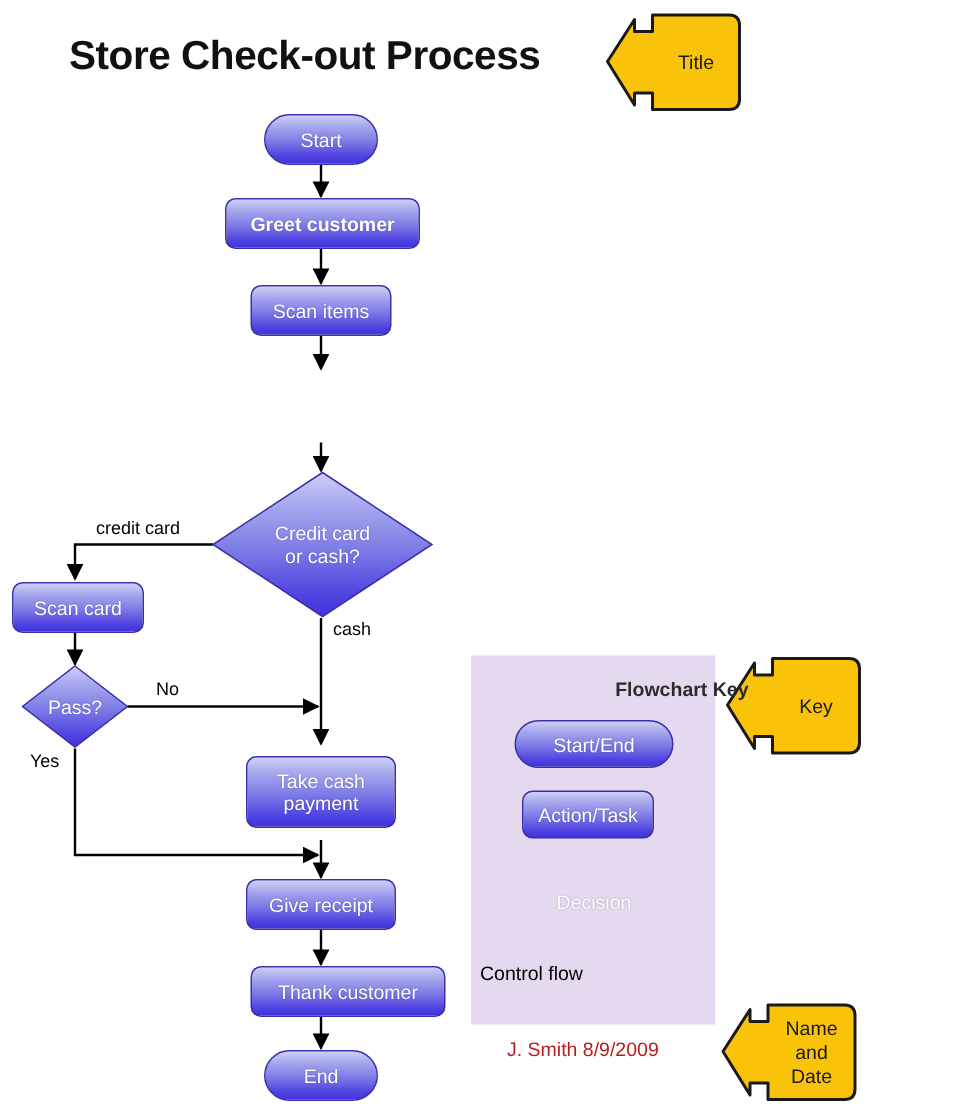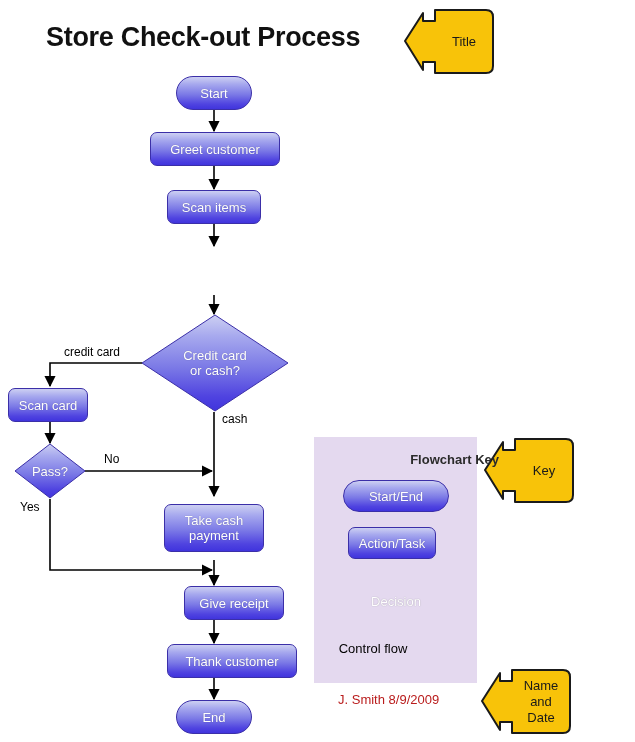--- a/index.html
+++ b/index.html
@@ -84,24 +84,24 @@
     top: 452px;
     width: 153px;
     text-align: right;
     font-size: 13px;
     font-weight: bold;
     color: #2b2b2b;
     margin-left: 32px;
   }
   .key-flow-label {
     position: absolute;
-    left: 308px;
+    left: 320px;
     top: 641px;
     width: 130px;
-    text-align: center;
+    text-align: left;
     font-size: 13px;
     color: #000000;
   }
   .signature {
     position: absolute;
     left: 338px;
     top: 692px;
     font-size: 13px;
     color: #b91c1c;
     white-space: nowrap;
@@ -166,36 +166,36 @@
                L 515 502 L 515 491 L 503 491 L 503 499 L 485 470 L 503 442 L 503 450 L 515 450 Z"></path>
       <path d="M 512 670 L 563 670 Q 570 670 570 677 L 570 726 Q 570 733 563 733
                L 512 733 L 512 722 L 500 722 L 500 730 L 482 701 L 500 673 L 500 681 L 512 681 Z"></path>
     </g>
   </svg>
 
   <div class="title-text">Store Check-out Process</div>
 
   <div class="node terminator" style="left:176px; top:76px; width:76px; height:34px;">Start</div>
 
-  <div class="node process" style="left:150px; top:132px; width:130px; height:34px;">Greet customer</div>
+  <div class="node process" style="left:150px; top:132px; width:130px; height:34px;font-weight:bold;">Greet customer</div>
 
   <div class="node process" style="left:167px; top:190px; width:94px; height:34px;">Scan items</div>
 
 
   <div class="diamond-label" style="left:155px; top:339px; width:120px; height:48px; white-space:pre-line;">Credit card
 or cash?</div>
 
-  <div class="node process" style="left:8px; top:388px; width:80px; height:34px;">Scan card</div>
+  <div class="node process" style="left:8px; top:388px; width:88px; height:34px;">Scan card</div>
 
   <div class="diamond-label" style="left:14px; top:460px; width:72px; height:22px;">Pass?</div>
 
   <div class="node process" style="left:164px; top:504px; width:100px; height:48px; white-space:pre-line;">Take cash
 payment</div>
 
-  <div class="node process" style="left:164px; top:586px; width:100px; height:34px;margin-left:20px;">Give receipt</div>
+  <div class="node process" style="left:164px; top:586px; width:100px; height:34px;">Give receipt</div>
 
   <div class="node process" style="left:150px; top:644px; width:130px; height:34px;margin-left:17px;">Thank customer</div>
 
   <div class="node terminator" style="left:176px; top:700px; width:76px; height:34px;">End</div>
 
   <div class="edge-label" style="left:64px; top:345px;">credit card</div>
   <div class="edge-label" style="left:222px; top:412px;">cash</div>
   <div class="edge-label" style="left:104px; top:452px;">No</div>
   <div class="edge-label" style="left:20px; top:500px;">Yes</div>
 

